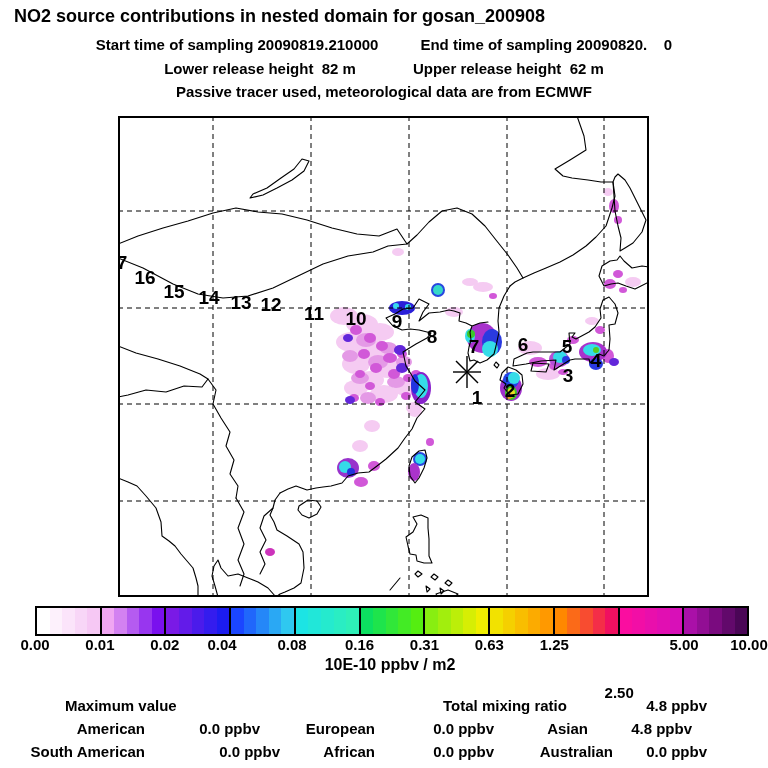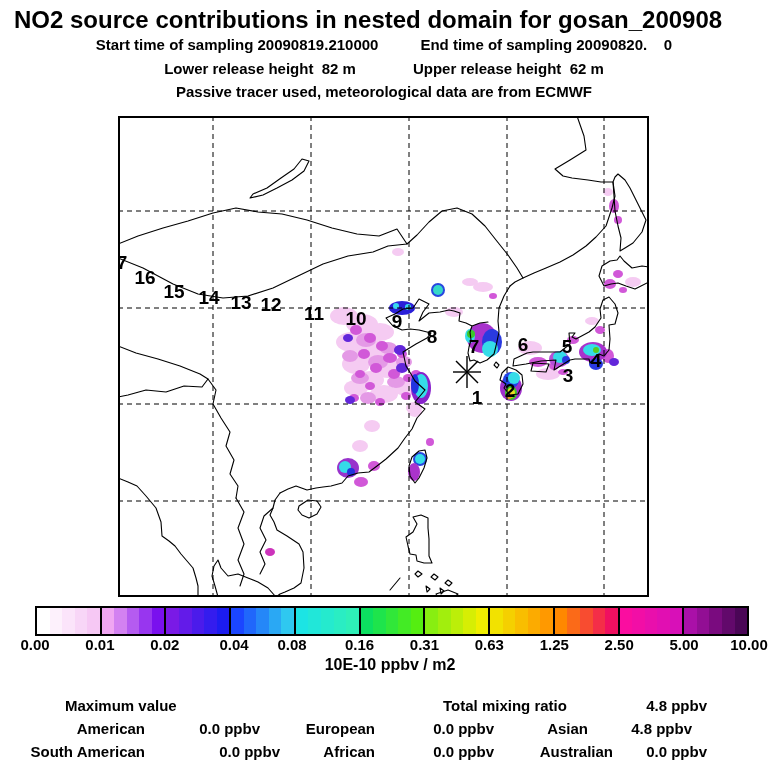--- a/index.html
+++ b/index.html
@@ -1,18 +1,18 @@
 <!DOCTYPE html>
 <html><head>
 <meta charset="utf-8">
 <style>
   html,body{margin:0;padding:0;background:#fff;}
   .page{position:relative;width:768px;height:768px;background:#ffffff;overflow:hidden;
         font-family:"Liberation Sans", sans-serif;color:#000;}
-  .title{position:absolute;top:6px;left:14px;font-size:24px;font-weight:700;white-space:pre;}
+  .title{position:absolute;top:6px;left:14px;font-size:18px;font-weight:700;white-space:pre;}
   .hline{position:absolute;left:0;width:768px;display:flex;justify-content:center;
          font-size:15px;font-weight:700;white-space:pre;}
   .l2{top:36px;gap:42px;}
   .l3{top:60px;gap:57px;}
   .l4{top:83px;}
   #map-svg{position:absolute;left:118px;top:116px;overflow:hidden;}
   .coast{fill:none;stroke:#000;stroke-width:1.1;stroke-linejoin:round;stroke-linecap:round;}
   .grid-line{stroke:#000;stroke-width:1;stroke-dasharray:5 4;fill:none;}
   .frame{fill:none;stroke:#000;stroke-width:2;}
   .src-label{font-family:"Liberation Sans",sans-serif;font-size:19px;font-weight:700;fill:#000;text-anchor:middle;}
@@ -318,27 +318,27 @@
         <div class="cb-cell" style="background: rgb(146, 14, 148);"></div>
         <div class="cb-cell" style="background: rgb(122, 11, 127);"></div>
         <div class="cb-cell" style="background: rgb(98, 9, 107);"></div>
         <div class="cb-cell" style="background: rgb(74, 6, 86);"></div>
       </div>
     </div>
   <div id="cb-ticks">
       <span class="cb-tick" style="left: 35px;">0.00</span>
       <span class="cb-tick" style="left: 99.9091px;">0.01</span>
       <span class="cb-tick" style="left: 164.818px;">0.02</span>
-      <span class="cb-tick" style="left: 234px;">0.04</span>
+      <span class="cb-tick" style="left: 222px;">0.04</span>
       <span class="cb-tick" style="left: 292px;">0.08</span>
       <span class="cb-tick" style="left: 359.545px;">0.16</span>
       <span class="cb-tick" style="left: 424.455px;">0.31</span>
       <span class="cb-tick" style="left: 489.364px;">0.63</span>
       <span class="cb-tick" style="left: 554.273px;">1.25</span>
-      <span class="cb-tick" style="left: 619.182px;">2.50</span>
+      <span class="cb-tick" style="left: 619.182px; margin-top: 48px;">2.50</span>
       <span class="cb-tick" style="left: 684.091px;">5.00</span>
       <span class="cb-tick" style="left: 749px;">10.00</span>
     </div>
   <div class="unit-label">10E-10 ppbv / m2</div>
 
   <div class="stat" style="top:697px;left:65px;">Maximum value</div>
   <div class="stat" style="top:697px;left:443px;">Total mixing ratio</div>
   <div class="stat r-align" style="top:697px;left:600px;width:107px;">4.8 ppbv</div>
 
   <div class="stat r-align" style="top:720px;left:40px;width:105px;">American</div>

